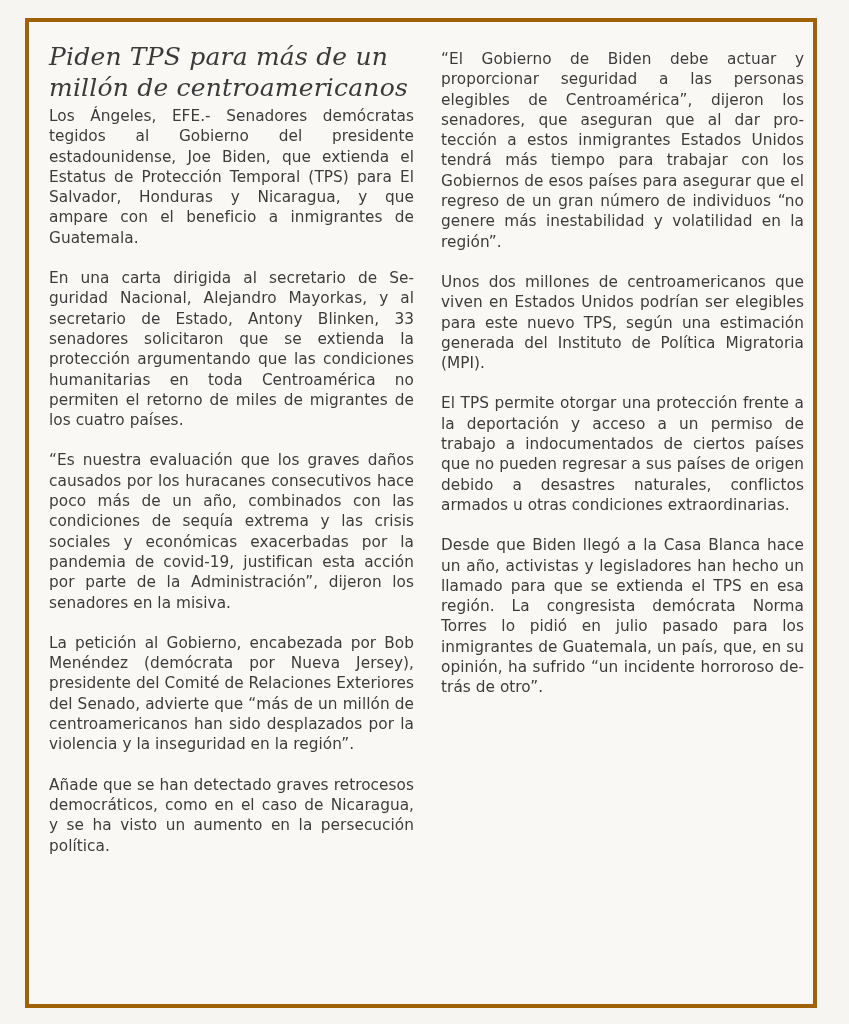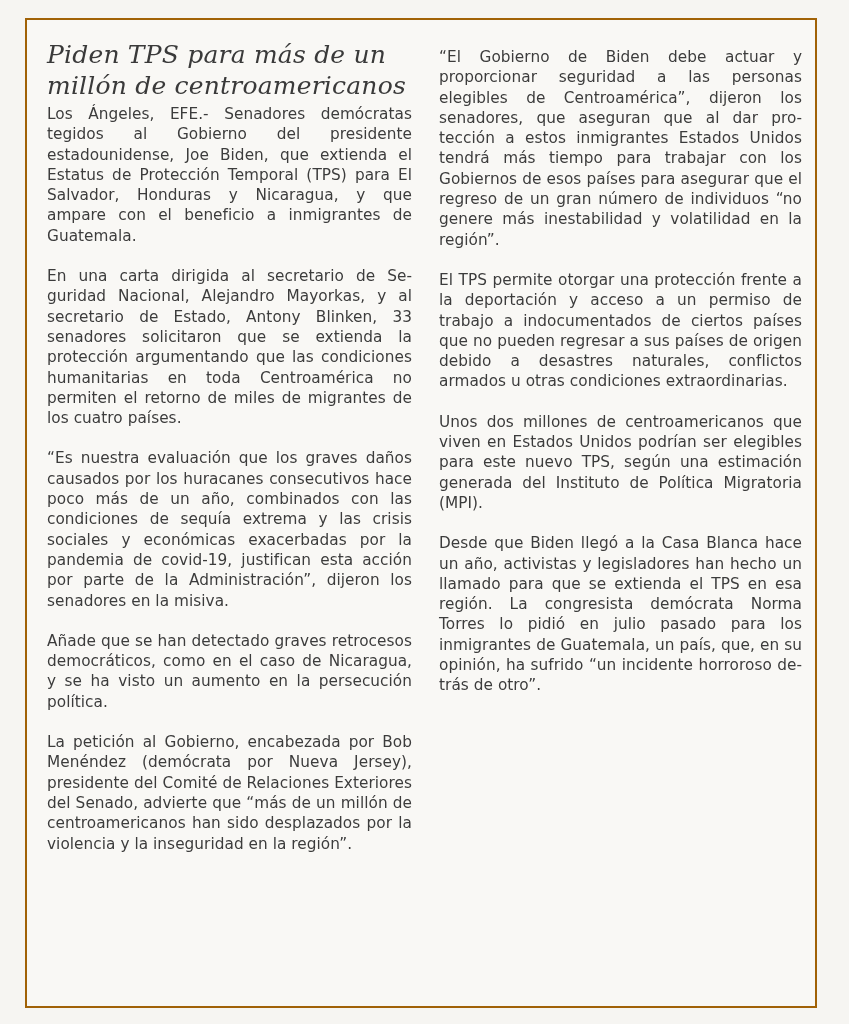--- a/index.html
+++ b/index.html
@@ -12,21 +12,21 @@
       height: 1024px;
       position: relative;
       overflow: hidden;
     }
     .article-box {
       position: absolute;
       left: 25px;
       top: 18px;
       width: 792px;
       height: 990px;
-      border: 2px solid #a16207;
+      border: 4px solid #a16207;
       box-sizing: border-box;
       background: #f9f8f5;
     }
     .col {
       position: absolute;
       top: 0;
       box-sizing: border-box;
       font-family: "DejaVu Sans", sans-serif;
       color: #3c3c3c;
       font-size: 15.3px;
@@ -64,22 +64,22 @@
   </style>
 </head>
 <body>
 
 <div class="article-box">
   <div class="col col-left">
     <h1 class="headline">Piden TPS para más de un millón de centroamericanos</h1>
     <p class="para">Los Ángeles, EFE.- Senadores demócra­tas tegidos al Gobierno del presidente estadounidense, Joe Biden, que extien­da el Estatus de Protección Temporal (TPS) para El Salvador, Honduras y Nica­ragua, y que ampare con el beneficio a inmigrantes de Guatemala.</p>
     <p class="para">En una carta dirigida al secretario de Se­guridad Nacional, Alejandro Mayorkas, y al secretario de Estado, Antony Blinken, 33 senadores solicitaron que se extien­da la protección argumentando que las condiciones humanitarias en toda Cen­troamérica no permiten el retorno de miles de migrantes de los cuatro países.</p>
     <p class="para">“Es nuestra evaluación que los graves daños causados por los huracanes con­secutivos hace poco más de un año, combinados con las condiciones de se­quía extrema y las crisis sociales y eco­nómicas exacerbadas por la pandemia de covid-19, justifican esta acción por parte de la Administración”, dijeron los senadores en la misiva.</p>
+    <p class="para">La petición al Gobierno, encabezada por Bob Menéndez (demócrata por Nueva Jersey), presidente del Comité de Rela­ciones Exteriores del Senado, advierte que “más de un millón de centroameri­canos han sido desplazados por la vio­lencia y la inseguridad en la región”.</p>
     <p class="para">Añade que se han detectado graves re­trocesos democráticos, como en el caso de Nicaragua, y se ha visto un aumento en la persecución política.</p>
-    <p class="para">La petición al Gobierno, encabezada por Bob Menéndez (demócrata por Nueva Jersey), presidente del Comité de Rela­ciones Exteriores del Senado, advierte que “más de un millón de centroameri­canos han sido desplazados por la vio­lencia y la inseguridad en la región”.</p>
   </div>
   <div class="col col-right">
     <p class="para">“El Gobierno de Biden debe actuar y proporcionar seguridad a las personas elegibles de Centroamérica”, dijeron los senadores, que aseguran que al dar pro­tección a estos inmigrantes Estados Uni­dos tendrá más tiempo para trabajar con los Gobiernos de esos países para ase­gurar que el regreso de un gran número de individuos “no genere más inestabili­dad y volatilidad en la región”.</p>
+    <p class="para">Unos dos millones de centroamericanos que viven en Estados Unidos podrían ser elegibles para este nuevo TPS, según una estimación generada del Instituto de Política Migratoria (MPI).</p>
     <p class="para">El TPS permite otorgar una protección frente a la deportación y acceso a un permiso de trabajo a indocumentados de ciertos países que no pueden regresar a sus países de origen debido a desastres naturales, conflictos armados u otras condiciones extraordinarias.</p>
-    <p class="para">Unos dos millones de centroamericanos que viven en Estados Unidos podrían ser elegibles para este nuevo TPS, según una estimación generada del Instituto de Política Migratoria (MPI).</p>
     <p class="para">Desde que Biden llegó a la Casa Blanca hace un año, activistas y legisladores han hecho un llamado para que se ex­tienda el TPS en esa región. La congre­sista demócrata Norma Torres lo pidió en julio pasado para los inmigrantes de Guatemala, un país, que, en su opinión, ha sufrido “un incidente horroroso de­trás de otro”.</p>
   </div>
 </div>
 
 </body></html>

